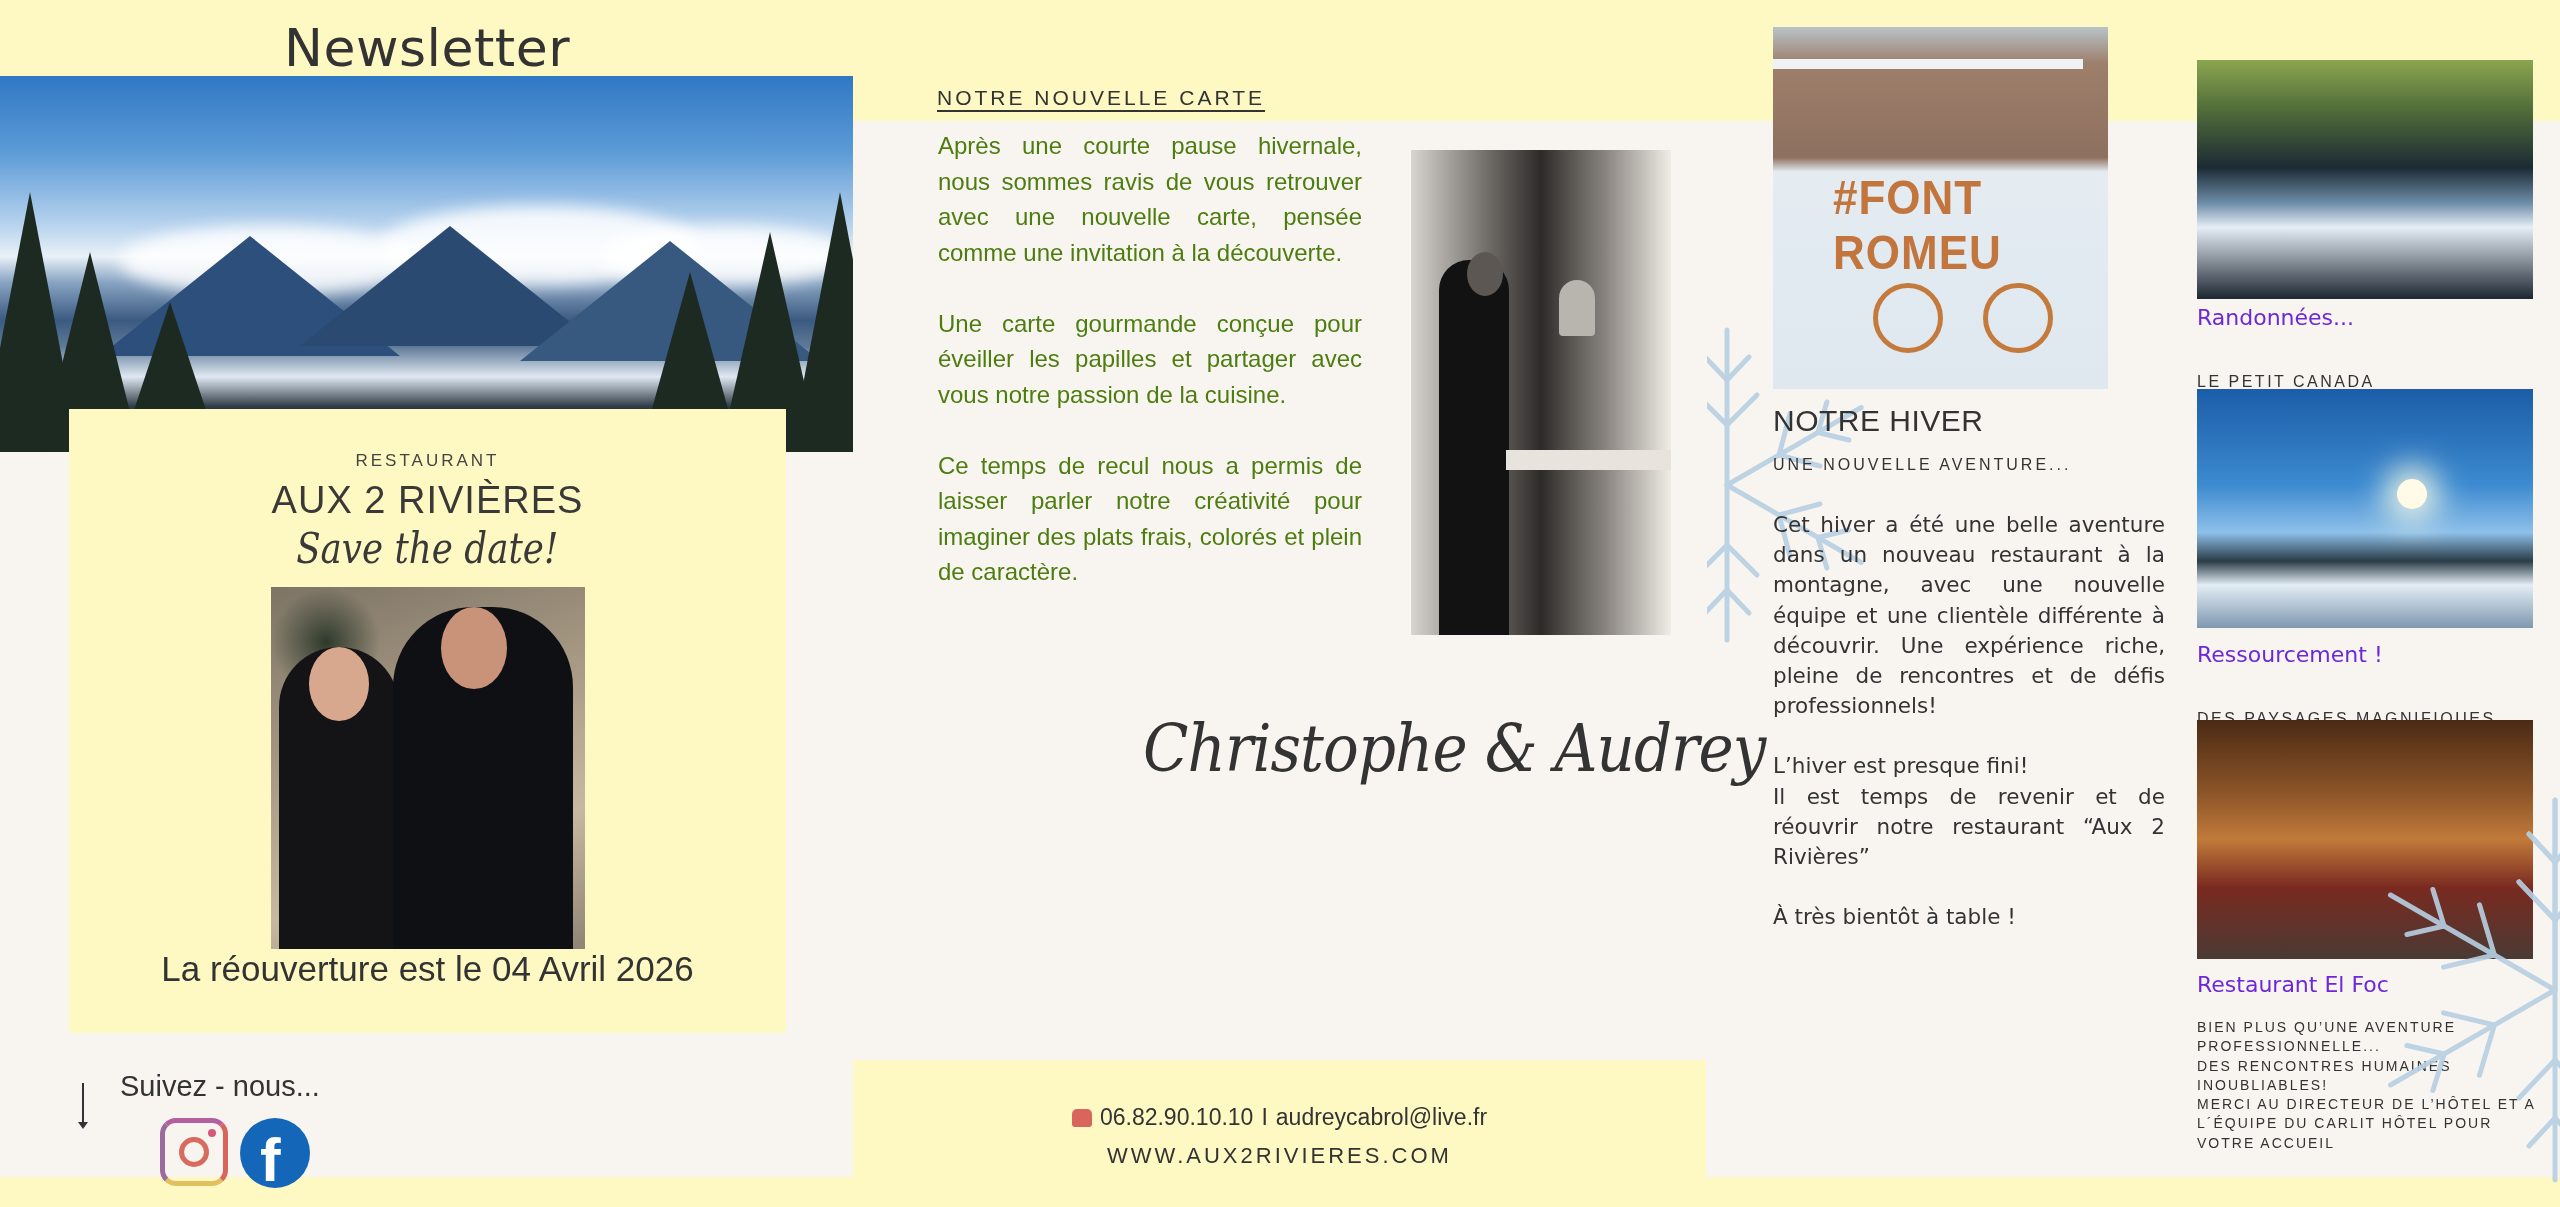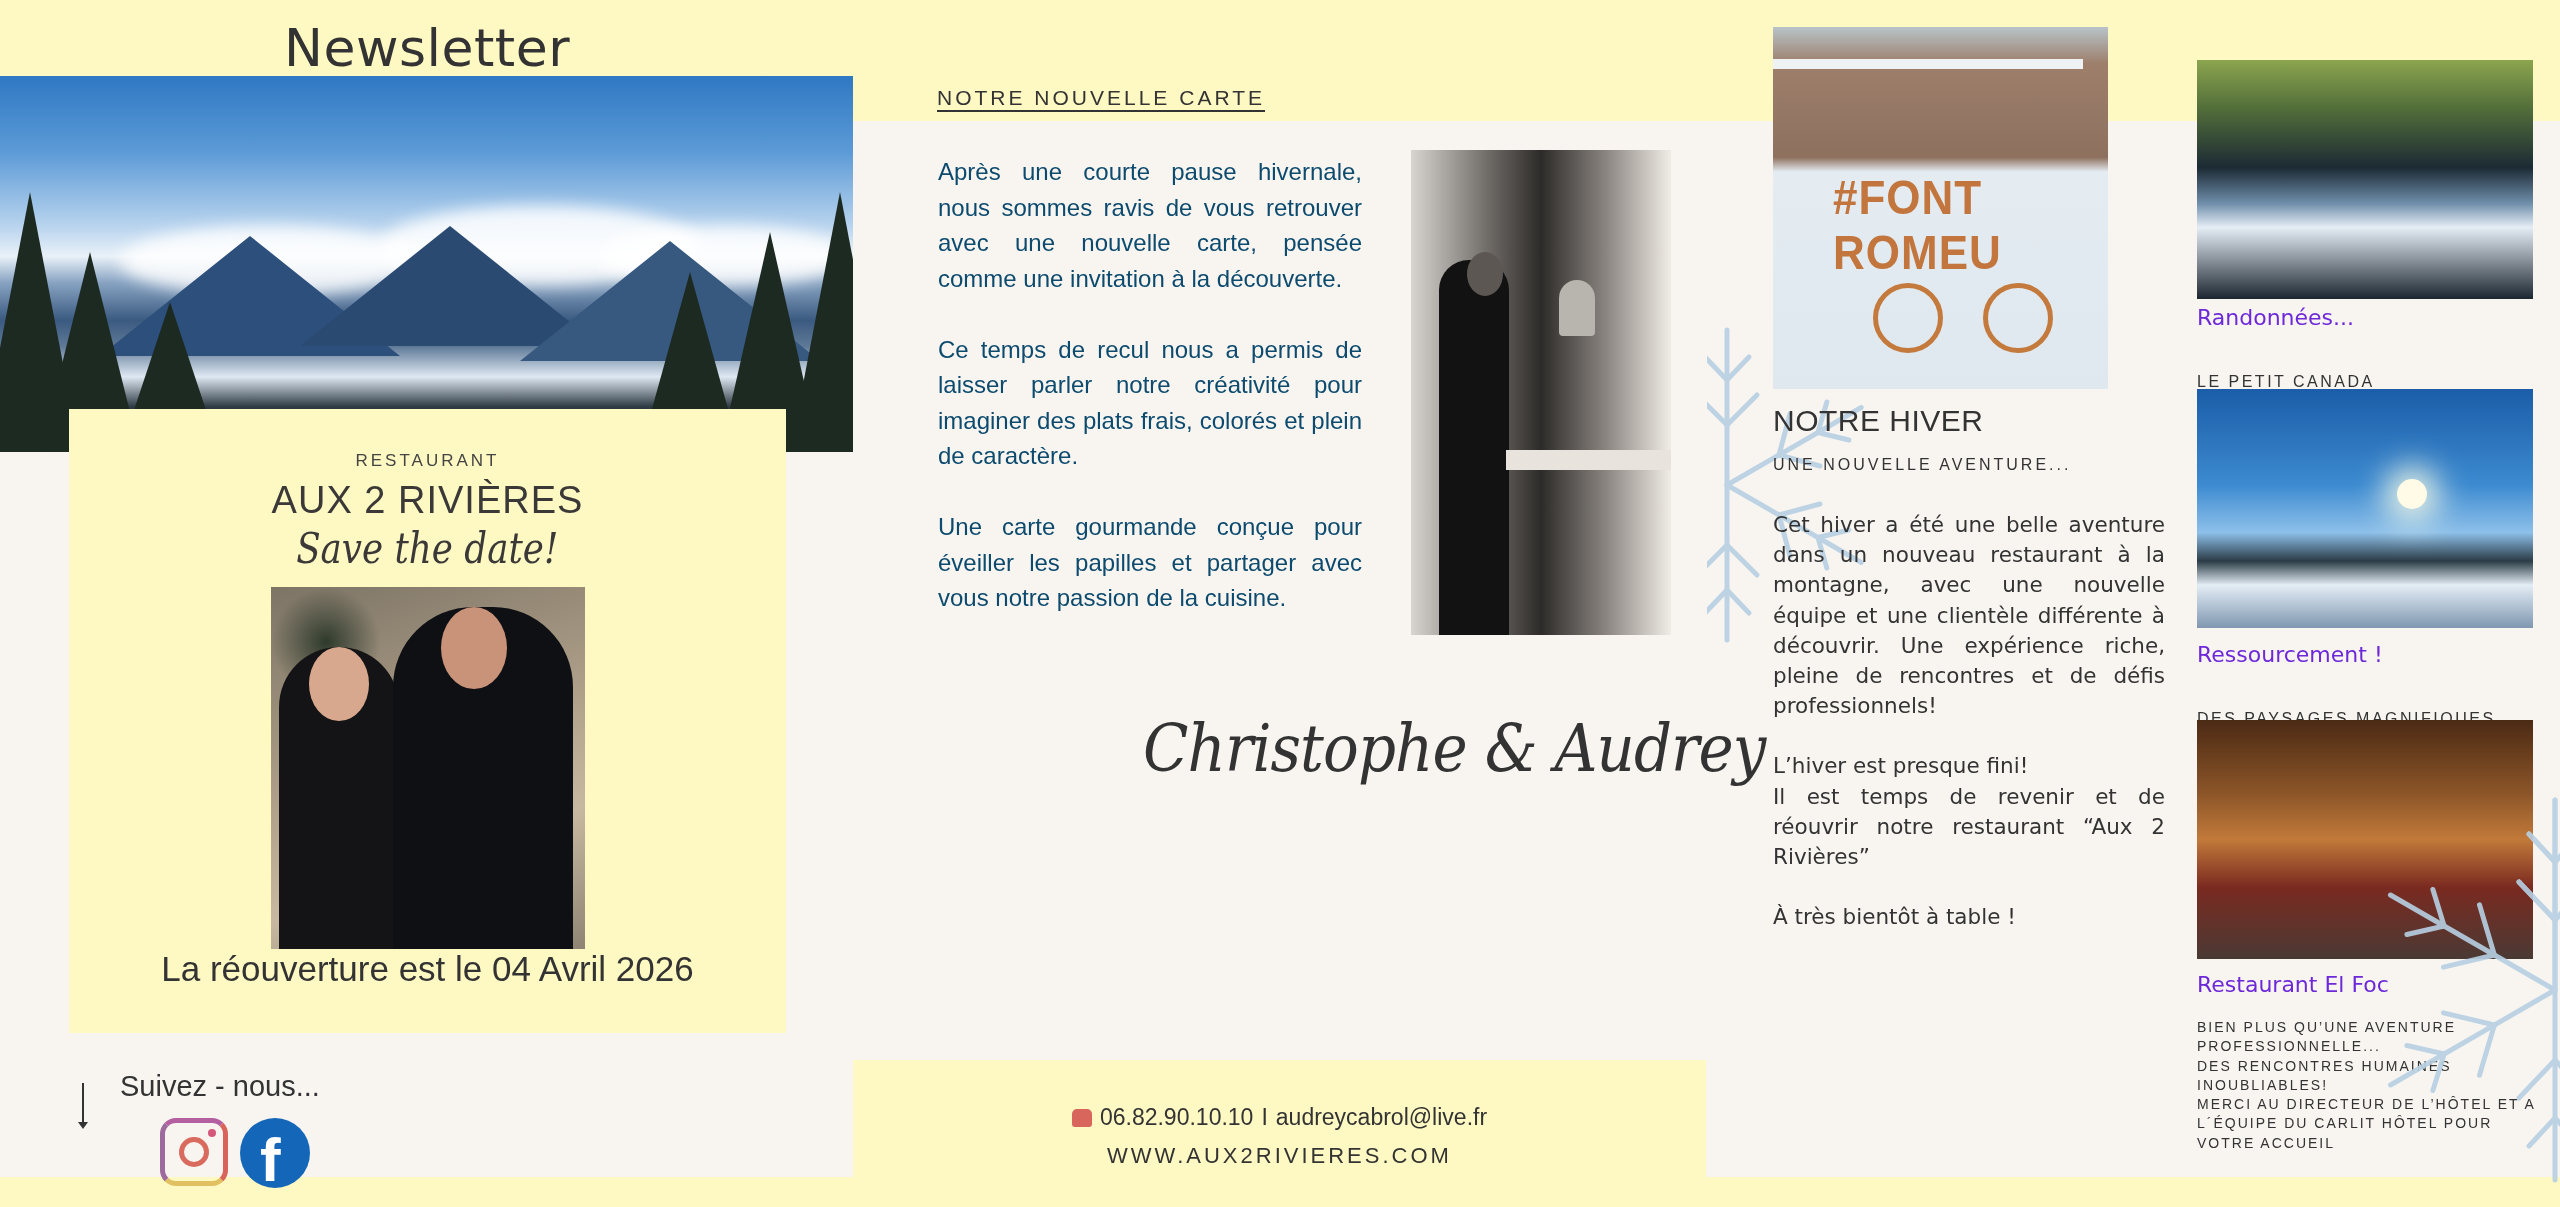--- a/index.html
+++ b/index.html
@@ -43,21 +43,21 @@
   .follow-text { left: 120px; top: 1070px; font-size: 29px; color: #333; }
   .insta { left: 160px; top: 1118px; width: 68px; height: 68px; border-radius: 16px; border: 5px solid #d9655a; background: transparent;
      border-top-color: #b45fa0; border-left-color: #9c6a9c; border-bottom-color: #e0c060; }
   .insta .ring { position: absolute; left: 14px; top: 14px; width: 30px; height: 30px; border: 5px solid #d86a5e; border-radius: 50%; }
   .insta .dot { position: absolute; right: 7px; top: 6px; width: 8px; height: 8px; background: #d4587a; border-radius: 50%; }
   .fb { left: 240px; top: 1118px; width: 70px; height: 70px; border-radius: 50%; background: #1366b8; overflow: hidden; }
   .fb span { position: absolute; left: 20px; top: 6px; font-size: 62px; font-weight: bold; color: #fff; font-family: "Liberation Sans", sans-serif; }
 
   
   .mid-heading { left: 937px; top: 86px; font-size: 21px; letter-spacing: 3px; color: #333; text-decoration: underline; text-underline-offset: 5px; }
-  .mid-text { left: 938px; top: 154px; width: 424px; font-size: 24px; line-height: 35.5px; text-align: justify; color: #0c4a6e; }
+  .mid-text { left: 938px; top: 128px; width: 424px; font-size: 24px; line-height: 35.5px; text-align: justify; color: #4d7c0f; }
   .mid-text p { margin-bottom: 35.5px; }
   .kitchen { left: 1411px; top: 150px; width: 260px; height: 485px; background: linear-gradient(90deg, #d8d4cf 0%, #6e6a66 30%, #2d2b29 50%, #8a8580 75%, #f0ece6 100%); overflow: hidden; }
   .kitchen .chef { position: absolute; left: 28px; top: 110px; width: 70px; height: 375px; background: #121212; border-radius: 30px 30px 0 0; }
   .kitchen .head { position: absolute; left: 56px; top: 102px; width: 36px; height: 44px; background: #5c5753; border-radius: 50%; }
   .kitchen .lamp { position: absolute; left: 148px; top: 130px; width: 36px; height: 56px; background: #b8b4ae; border-radius: 18px 18px 4px 4px; }
   .kitchen .counter { position: absolute; left: 95px; top: 300px; width: 165px; height: 20px; background: #e8e3dc; }
   .signature { left: 1143px; top: 710px; font-family: "DejaVu Serif", serif; font-style: italic; font-size: 66px; color: #333; letter-spacing: -1px; transform: scaleX(0.9); transform-origin: left; }
   .contact { font-size: 23px; color: #333; display: flex; align-items: center; gap: 8px; }
   .phone-icon { width: 20px; height: 18px; background: #d8665c; border-radius: 5px 5px 3px 3px; display: inline-block; }
   .website { font-size: 22px; letter-spacing: 3px; color: #333; }
@@ -129,22 +129,22 @@
   <div class="ring"></div>
     <div class="dot"></div>
 </div>
 <div class="abs fb">
   <span>f</span>
 </div>
 
 <div class="abs mid-heading">NOTRE NOUVELLE CARTE</div>
 <div class="abs mid-text">
   <p>Après une courte pause hivernale, nous sommes ravis de vous retrouver avec une nouvelle carte, pensée comme une invitation à la découverte.</p>
+  <p>Une carte gourmande conçue pour éveiller les papilles et partager avec vous notre passion de la cuisine.</p>
   <p>Ce temps de recul nous a permis de laisser parler notre créativité pour imaginer des plats frais, colorés et plein de caractère.</p>
-  <p>Une carte gourmande conçue pour éveiller les papilles et partager avec vous notre passion de la cuisine.</p>
 </div>
 <div class="abs kitchen">
   <div class="chef"></div>
     <div class="head"></div>
     <div class="lamp"></div>
     <div class="counter"></div>
 </div>
 <div class="abs signature">Christophe &amp; Audrey</div>
 
 <div class="abs tan" id="footer-box">

